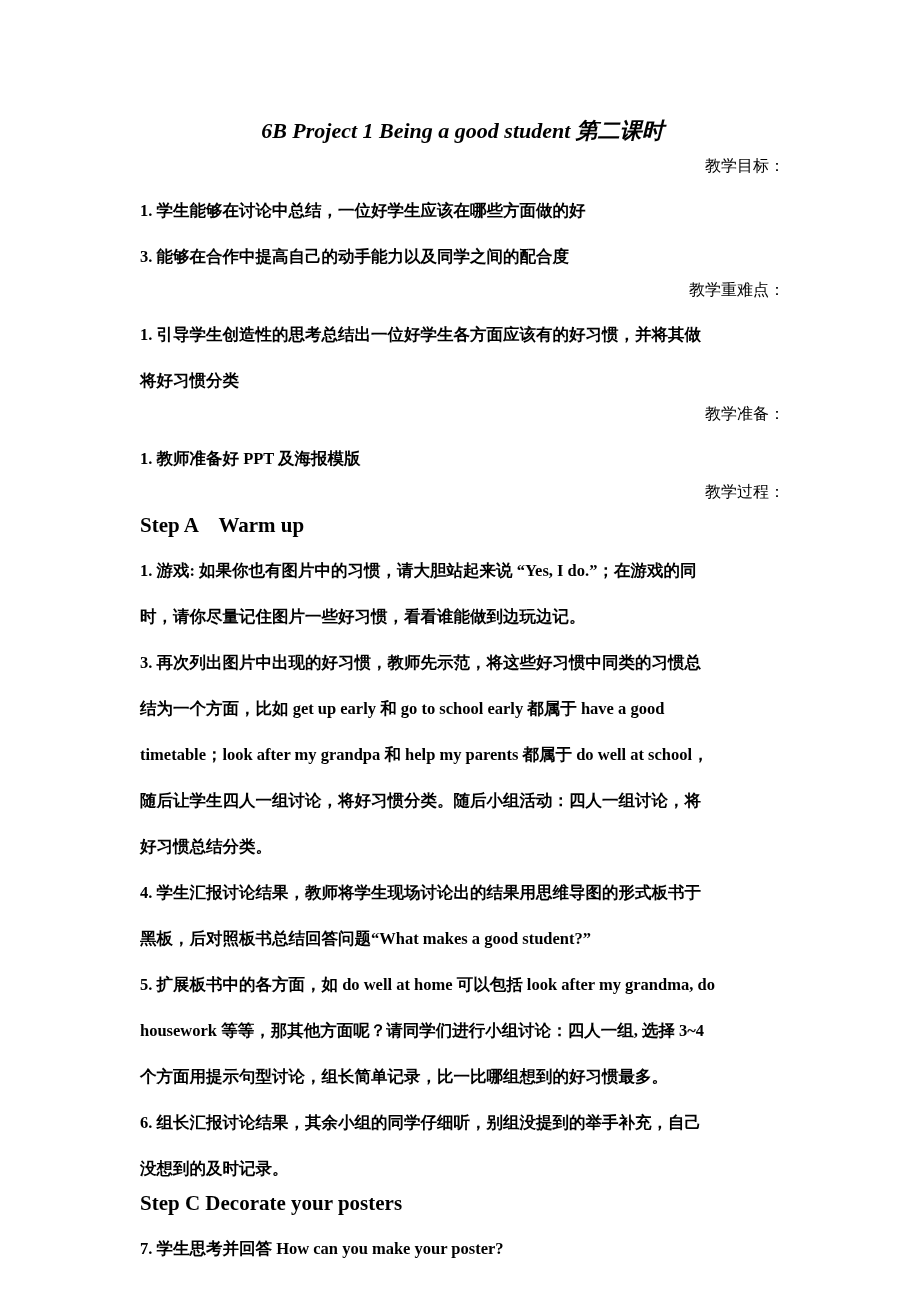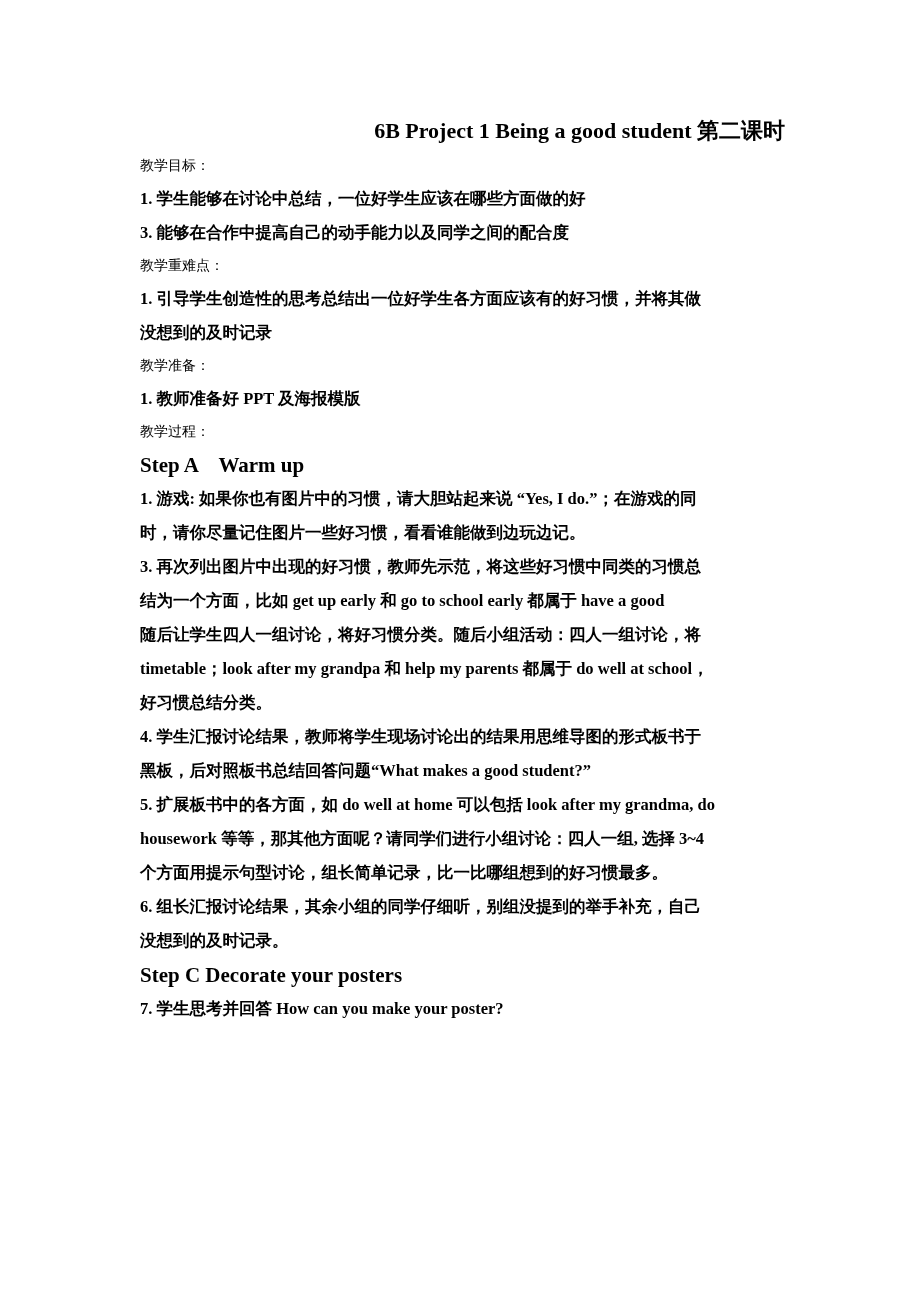--- a/index.html
+++ b/index.html
@@ -1,48 +1,48 @@
 <!DOCTYPE html>
 <html><head>
   <meta charset="utf-8">
   <style>
     html, body { margin: 0; padding: 0; background: #ffffff; }
     body { width: 920px; height: 1302px; position: relative; overflow: hidden; color: #000; }
     .page { position: absolute; left: 140px; top: 112px; width: 645px; font-family: "Liberation Serif", "DejaVu Serif", serif; }
-    .title { text-align: right; font-weight: bold; font-size: 22px; line-height: 38px; height: 38px; margin-left: 0; white-space: nowrap; }
-    .h { font-size: 14px; line-height: 32px; height: 32px; font-family: Liberation Serif, serif; font-weight: normal; }
-    .line { font-size: 16.5px; line-height: 34px; height: 34px; white-space: nowrap; font-weight: bold; }
+    .title { text-align: center; font-weight: bold; font-size: 22px; line-height: 38px; height: 38px; margin-left: 0; white-space: nowrap; font-style: italic; }
+    .h { font-size: 16px; line-height: 32px; height: 32px; font-family: Liberation Serif, serif; font-weight: normal; text-align: right; }
+    .line { font-size: 16.5px; line-height: 34px; height: 34px; white-space: nowrap; font-weight: bold; margin-top: 12px; }
     .step { font-size: 21px; line-height: 34px; height: 34px; font-weight: bold; white-space: pre; }
   </style>
 </head>
 <body>
 
 <div class="page">
   <div class="title">6B Project 1 Being a good student  第二课时</div>
 
   <div class="h">教学目标：</div>
   <div class="line">1. 学生能够在讨论中总结，一位好学生应该在哪些方面做的好</div>
   <div class="line">3. 能够在合作中提高自己的动手能力以及同学之间的配合度</div>
 
   <div class="h">教学重难点：</div>
   <div class="line">1. 引导学生创造性的思考总结出一位好学生各方面应该有的好习惯，并将其做</div>
-  <div class="line">没想到的及时记录</div>
+  <div class="line">将好习惯分类</div>
 
   <div class="h">教学准备：</div>
   <div class="line">1. 教师准备好 PPT 及海报模版</div>
 
   <div class="h">教学过程：</div>
   <div class="step">Step A    Warm up</div>
   <div class="line">1. 游戏: 如果你也有图片中的习惯，请大胆站起来说 “Yes, I do.”；在游戏的同</div>
   <div class="line">时，请你尽量记住图片一些好习惯，看看谁能做到边玩边记。</div>
 
   <div class="line">3. 再次列出图片中出现的好习惯，教师先示范，将这些好习惯中同类的习惯总</div>
   <div class="line">结为一个方面，比如 get up early 和 go to school early 都属于 have a good</div>
+  <div class="line">timetable；look after my grandpa 和 help my parents 都属于 do well at school，</div>
   <div class="line">随后让学生四人一组讨论，将好习惯分类。随后小组活动：四人一组讨论，将</div>
-  <div class="line">timetable；look after my grandpa 和 help my parents 都属于 do well at school，</div>
   <div class="line">好习惯总结分类。</div>
   <div class="line">4. 学生汇报讨论结果，教师将学生现场讨论出的结果用思维导图的形式板书于</div>
   <div class="line">黑板，后对照板书总结回答问题“What makes a good student?”</div>
   <div class="line">5. 扩展板书中的各方面，如 do well at home 可以包括 look after my grandma, do</div>
   <div class="line">housework 等等，那其他方面呢？请同学们进行小组讨论：四人一组, 选择 3~4</div>
   <div class="line">个方面用提示句型讨论，组长简单记录，比一比哪组想到的好习惯最多。</div>
   <div class="line">6. 组长汇报讨论结果，其余小组的同学仔细听，别组没提到的举手补充，自己</div>
   <div class="line">没想到的及时记录。</div>
 
   <div class="step">Step C Decorate your posters</div>

